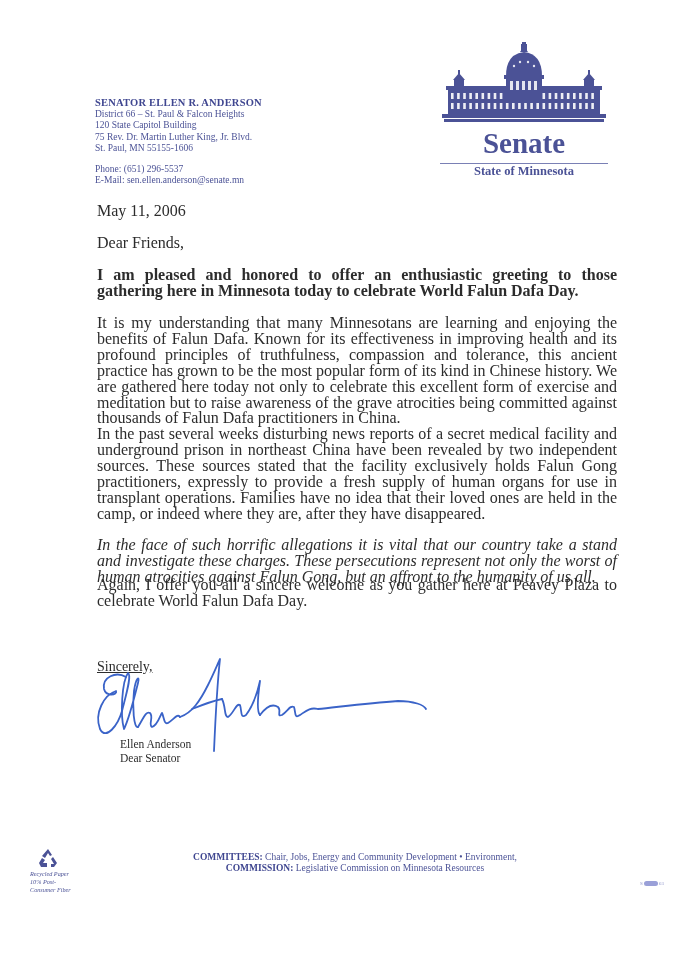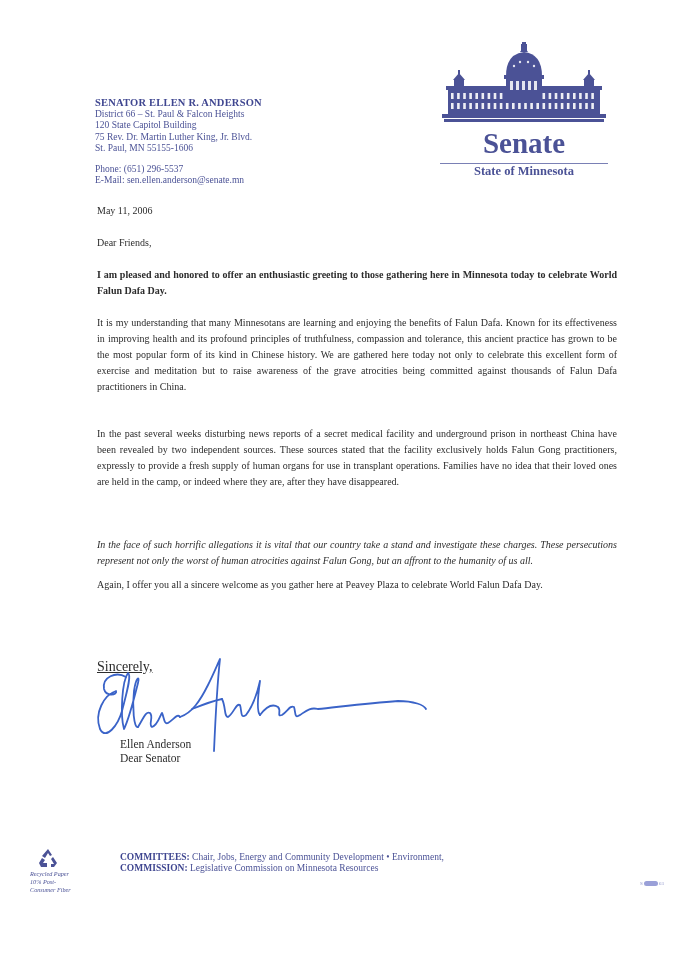--- a/index.html
+++ b/index.html
@@ -34,41 +34,41 @@
     position: absolute; left: 0; top: 121px; width: 168px; height: 1px;
     background: #7a80b5;
   }
   .senate-state {
     position: absolute; left: 0; top: 122px; width: 168px;
     text-align: center; color: #4b5296;
     font-weight: bold; font-size: 12.5px;
   }
   .body-text {
     position: absolute; left: 97px; width: 520px;
-    font-size: 10px; line-height: 15.9px; color: #2c2c2c;
+    font-size: 16px; line-height: 15.9px; color: #2c2c2c;
   }
   .justify { text-align: justify; text-align-last: left; }
   .date { top: 203px; }
   .salutation { top: 235px; }
   .p1 { top: 267px; font-weight: bold; }
   .p2 { top: 315px; }
   .p3 { top: 426px; }
   .p4 { top: 537px; font-style: italic; }
   .p5 { top: 577px; }
   .closing { top: 659px; font-size: 14px; text-decoration: underline; }
   .signer { position: absolute; left: 120px; top: 737px; font-size: 11.5px; line-height: 14px; color: #2c2c2c; }
   .signature { position: absolute; left: 88px; top: 655px; width: 350px; height: 110px; }
   .recycle {
     position: absolute; left: 30px; top: 848px; width: 80px;
     color: #4b5296; font-size: 6.2px; font-style: italic; line-height: 8px;
   }
   .recycle svg { display: block; margin-left: 7px; margin-bottom: 2px; }
   .committees {
     position: absolute; left: 120px; top: 852px; width: 470px;
-    text-align: left; color: #4b5296;
+    text-align: center; color: #4b5296;
     font-size: 9.5px; line-height: 11px; font-family: Liberation Serif, serif;
   }
   .committees b { color: #3f4690; }
   .union-bug {
     position: absolute; left: 640px; top: 881px;
     color: #8a90c8; font-size: 5px; letter-spacing: 0.2px;
   }
   .union-bug .blob { display: inline-block; width: 14px; height: 5px; background: #9aa0d8; border-radius: 3px; vertical-align: middle; margin: 0 1px; }
 </style>
 </head>

